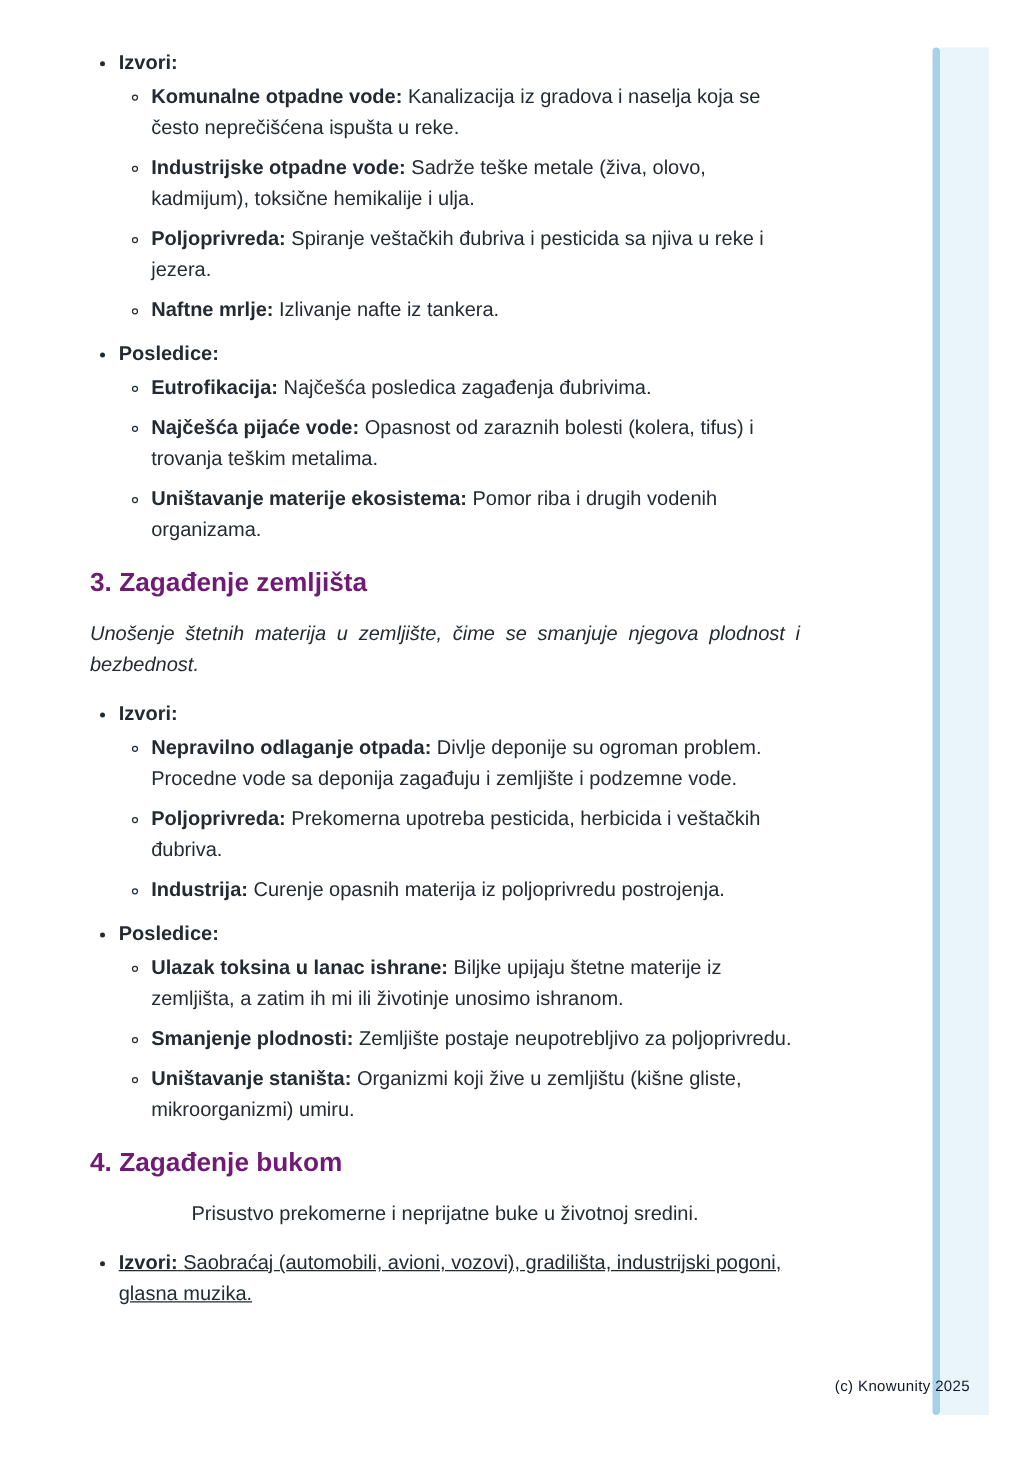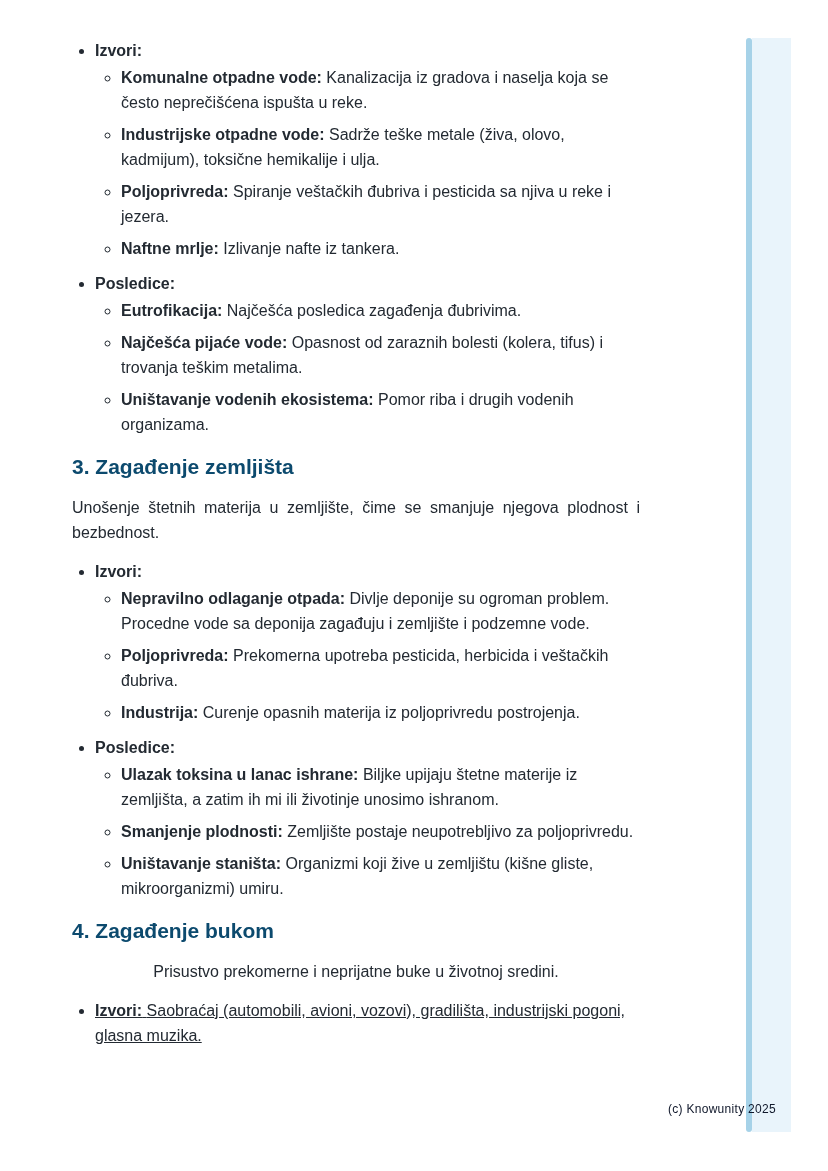--- a/index.html
+++ b/index.html
@@ -29,31 +29,31 @@
     margin: 2px 0 0 0;
     padding-left: 26px;
     list-style: circle;
   }
   li.group { margin: 0 0 10px 0; }
   li.sub   { margin: 0 0 7px 0; }
   li.single{ margin: 0 0 7px 0; text-decoration: underline; }
   li::marker { color: #232a32; }
   .group-label, .term { font-weight: 700; }
   h2.section-heading {
-    color: #0c4a6e;
+    color: #701a75;
     font-size: 21px;
     line-height: 28px;
     font-weight: 700;
     margin: 16px 0 14px 0;
   }
   p.intro {
     margin: 0 0 14px 0;
     text-align: center;
   }
-  p.justified { text-align: justify; }
+  p.justified { text-align: justify; font-style: italic; }
   .side-panel {
     position: absolute;
     left: 746px;
     top: 38px;
     width: 45px;
     height: 1094px;
     z-index: 1;
   }
   .scrollbar-thumb {
     position: absolute;
@@ -111,21 +111,21 @@
         <ul class="l2">
           <li class="sub">
             <strong class="term">Eutrofikacija:</strong>
             <span class="desc">Najčešća posledica zagađenja đubrivima.</span>
           </li>
           <li class="sub">
             <strong class="term">Najčešća pijaće vode:</strong>
             <span class="desc">Opasnost od zaraznih bolesti (kolera, tifus) i trovanja teškim metalima.</span>
           </li>
           <li class="sub">
-            <strong class="term">Uništavanje vodenih ekosistema:</strong>
+            <strong class="term">Uništavanje materije ekosistema:</strong>
             <span class="desc">Pomor riba i drugih vodenih organizama.</span>
           </li>
         </ul>
       </li>
     </ul>
 
     <h2 class="section-heading">3. Zagađenje zemljišta</h2>
     <p class="intro justified">Unošenje štetnih materija u zemljište, čime se smanjuje njegova plodnost i bezbednost.</p>
 
     <ul class="l1">

